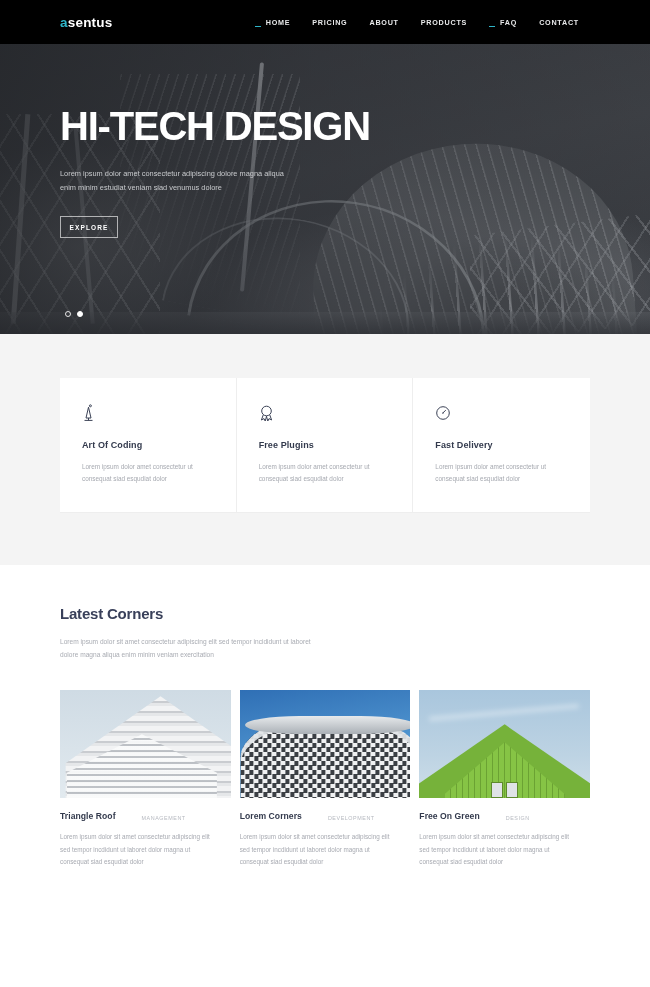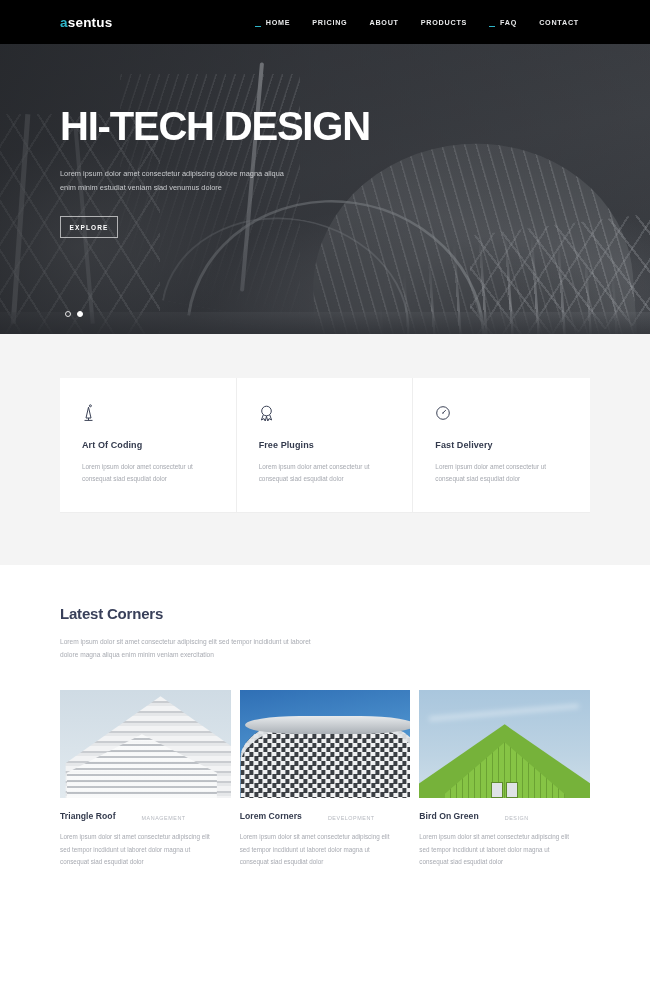--- a/index.html
+++ b/index.html
@@ -632,21 +632,21 @@
           <div class="bird"></div>
           <div class="roof"></div>
           <div class="eave-l"></div>
           <div class="eave-r"></div>
           <div class="roof-face"></div>
           <div class="win-l"></div>
           <div class="win-r"></div>
         </div>
         <div class="product-body">
           <div class="product-titlerow">
-            <span class="product-name">Bird On Green</span>
+            <span class="product-name">Free On Green</span>
             <span class="product-cat">DESIGN</span>
           </div>
           <p class="product-text">Lorem ipsum dolor sit amet consectetur adipiscing elit sed tempor incdidunt ut laboret dolor magna ut consequat siad esqudiat dolor</p>
 
         </div>
       </article>
 
     </div>
   </div>
 </section>

